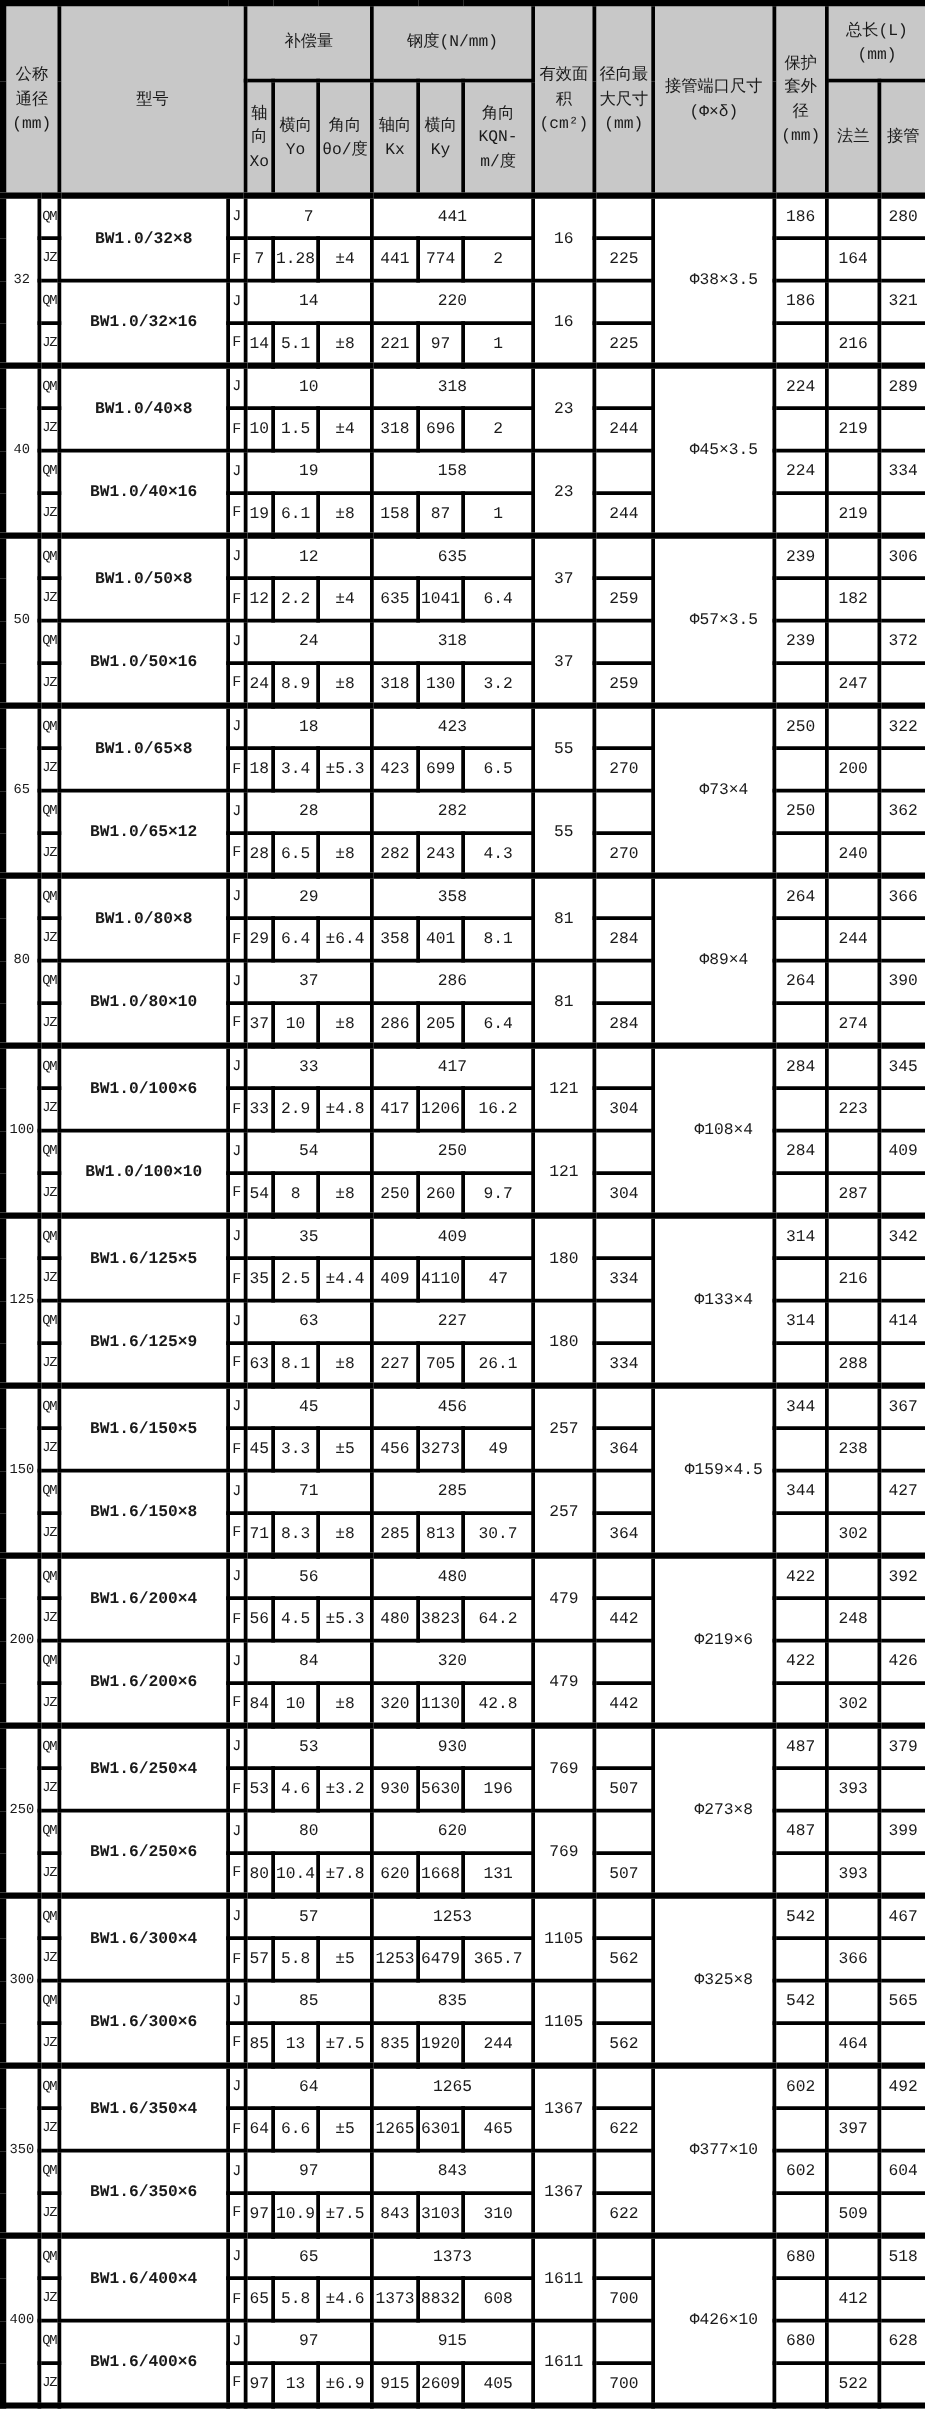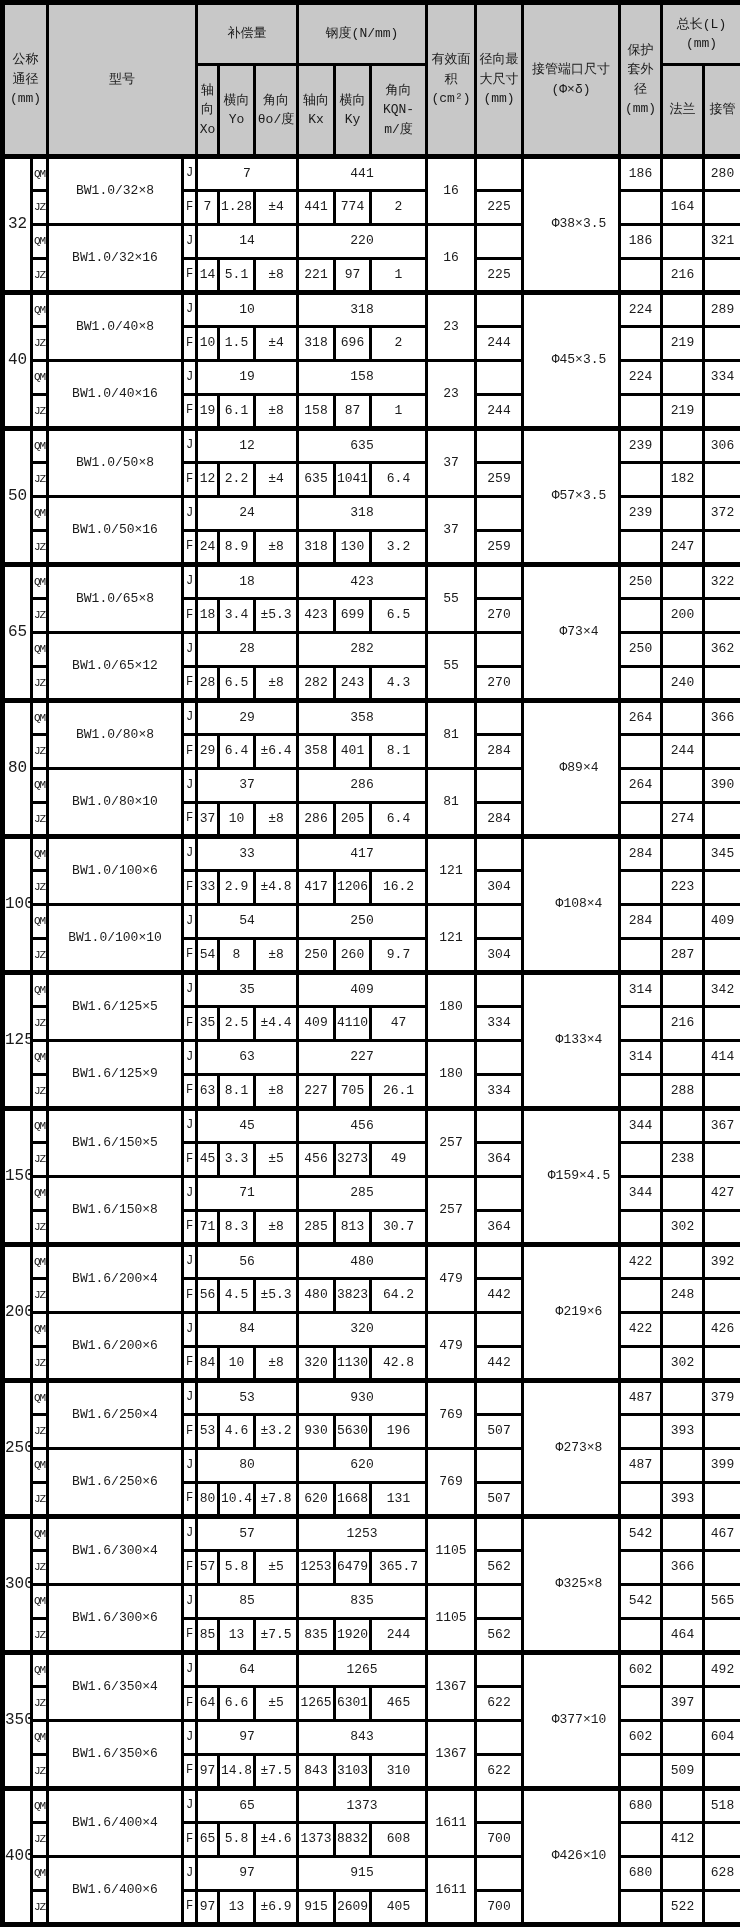--- a/index.html
+++ b/index.html
@@ -25,23 +25,23 @@
     font-size: 13px;
     line-height: 1.5;
     white-space: pre-line;
   }
   thead tr.h1 { height: 62px; }
   thead tr.h2 { height: 92px; }
   thead tr.h2 th { border-bottom-width: 5px; }
   tbody td { background: #ffffff; font-size: 13px; line-height: 1.1; }
   tbody tr { height: 34px; }
   tbody tr.group-start td { border-top-width: 5px; }
-  td.c-dn { font-size: 16px; }
+  td.c-dn { font-size: 11px; }
   td.c-qmjz { font-size: 11px; letter-spacing: -1px; margin-left: 16px; }
-  td.c-model { font-size: 13px; }
+  td.c-model { font-size: 13px; font-weight: bold; }
   td.c-jf { font-size: 12px; }
   td.c-port { font-size: 13px; padding-left: 16px; }
 </style>
 </head>
 <body>
 
 <div id="page">
   <table class="spec">
     <colgroup>
       <col style="width:29px">
@@ -735,21 +735,21 @@
           <td rowspan="2">1367</td>
           <td></td>
           <td>602</td>
           <td></td>
           <td>604</td>
         </tr>
         <tr>
           <td class="c-qmjz">JZ</td>
           <td class="c-jf">F</td>
           <td>97</td>
-          <td>14.8</td>
+          <td>10.9</td>
           <td>±7.5</td>
           <td>843</td>
           <td>3103</td>
           <td>310</td>
           <td>622</td>
           <td></td>
           <td>509</td>
           <td></td>
         </tr>
         <tr class="group-start">

